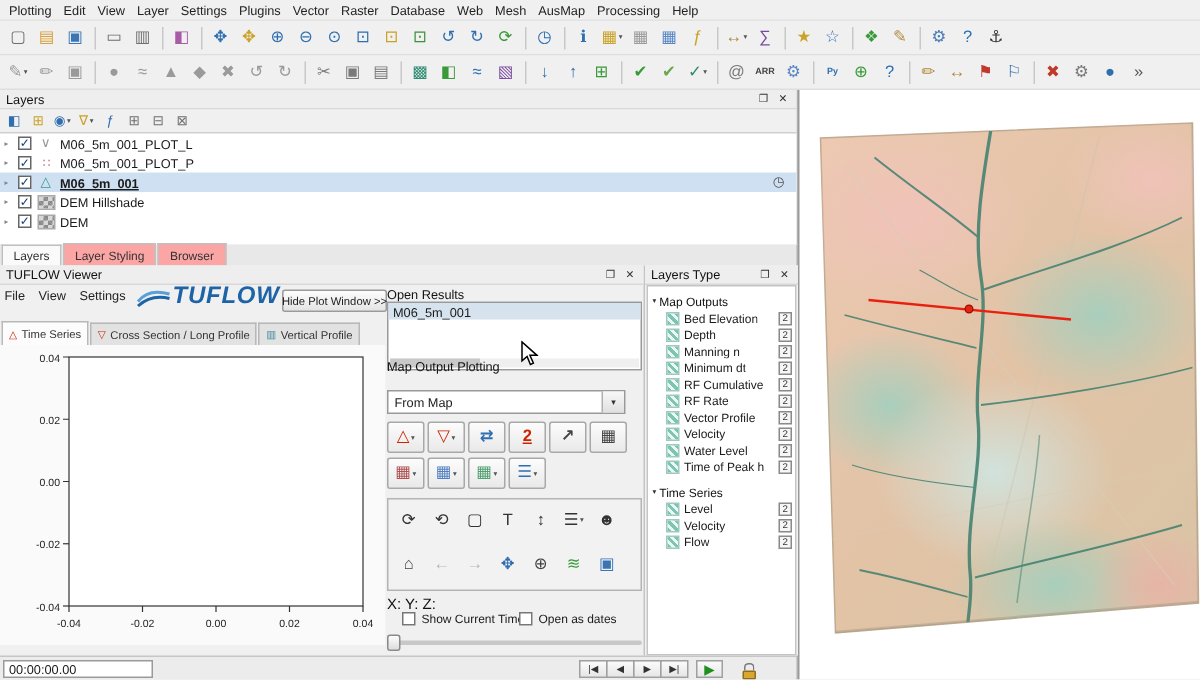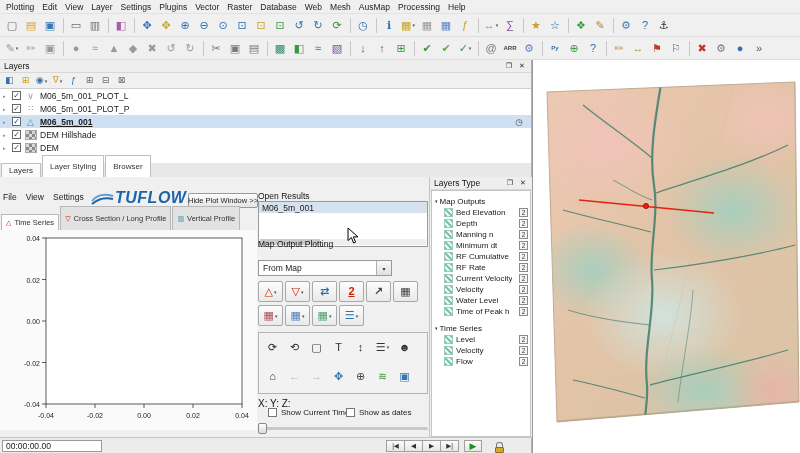--- a/index.html
+++ b/index.html
@@ -36,46 +36,46 @@
 .lcheck{width:9px;height:9px;border:1px solid #666;background:#fff;font-size:8px;line-height:7px;text-align:center;color:#10407c}
 .licon{width:13px;text-align:center;font-size:9px}
 .line-ic{color:#9a9a9a}
 .point-ic{color:#c06060;font-size:8px;letter-spacing:-1px}
 .mesh-ic{color:#3a9a8a}
 .raster-ic{width:12px;height:10px;margin-left:1px;background:linear-gradient(45deg,#8a8a8a 25%,transparent 25%,transparent 75%,#8a8a8a 75%),linear-gradient(45deg,#8a8a8a 25%,#d8d8d8 25%,#d8d8d8 75%,#8a8a8a 75%);background-size:6px 6px;background-position:0 0,3px 3px;border:1px solid #aaa}
 .temporal{margin-left:auto;margin-right:8px;color:#555;font-size:9px}
 
 
 #dock-tabs{position:absolute;left:0;top:163px;width:532px;height:14px;background:#e8e8e8;display:flex;align-items:flex-end;padding-left:1px;border-right:1px solid #b0b0b0}
-.dtab{height:22px;padding:0 7px;font-size:8px;display:flex;align-items:center;background:#ffffff;border:1px solid #c0c0c0;border-bottom:none;margin-right:1px;color:#333}
+.dtab{height:15px;padding:0 7px;font-size:8px;display:flex;align-items:center;background:#fca5a5;border:1px solid #c0c0c0;border-bottom:none;margin-right:1px;color:#333}
 .dtab.active{background:#fafafa;height:14px}
 
 
 #tuflow-panel{position:absolute;left:0;top:177px;width:430px;height:260px;background:#f0f0f0;border-right:1px solid #c4c4c4}
 #tv-menu{position:absolute;left:3px;top:15px;display:flex;gap:9px;font-size:8.5px;color:#222}
 #tv-logo{position:absolute;left:90px;top:12px;display:flex;align-items:center;gap:1px}
 .logo-text{font-size:16px;font-weight:bold;font-style:italic;color:#1d63a8;letter-spacing:.5px}
 #hide-plot-btn{position:absolute;left:188px;top:16px;width:70px;height:15px;background:linear-gradient(#fdfdfd,#e4e4e4);border:1px solid #9a9a9a;border-radius:2px;font-size:7.5px;display:flex;align-items:center;justify-content:center;color:#222;white-space:nowrap}
 #plot-tabs{position:absolute;left:1px;top:37px;display:flex;align-items:flex-end;height:16px}
-.ptab{height:24px;display:flex;align-items:center;gap:3px;padding:0 4px;font-size:7.5px;background:#e2e2e2;border:1px solid #b8b8b8;border-bottom:none;margin-right:1px;color:#333;white-space:nowrap}
+.ptab{height:15px;display:flex;align-items:center;gap:3px;padding:0 4px;font-size:7.5px;background:#e2e2e2;border:1px solid #b8b8b8;border-bottom:none;margin-right:1px;color:#333;white-space:nowrap}
 .ptab.active{background:#fcfcfc;height:16px}
 .picon{font-size:7px}
 #plot-svg{position:absolute;left:0;top:53px}
 
 .sec-label{position:absolute;font-size:8.5px;color:#111;white-space:nowrap}
 #open-results-label{left:258px;top:14px}
 #map-output-label{left:258px;top:62px}
 #coords-label{left:258px;top:221px;font-size:10px}
 #open-results-list{position:absolute;left:258px;top:24px;width:170px;height:46px;background:#fff;border:1px solid #9a9a9a}
 .or-item{height:11px;display:flex;align-items:center;padding-left:3px;font-size:8.5px}
 .or-item.selected{background:#d6e2ee}
 .or-hscroll{position:absolute;left:1px;bottom:1px;width:166px;height:6px;background:#efefef}
 .or-thumb{width:60px;height:6px;background:#c9c9c9}
 #cursor{position:absolute;left:347px;top:50px;width:12px;height:18px;pointer-events:none}
-#map-output-combo{position:absolute;left:258px;top:83px;width:134px;height:16px;background:#fff;border:1px solid #999;display:flex;align-items:center}
+#map-output-combo{position:absolute;left:258px;top:83px;width:159px;height:16px;background:#fff;border:1px solid #999;display:flex;align-items:center}
 .combo-text{flex:1;padding-left:4px;font-size:8.5px}
 .combo-arrow{width:15px;height:100%;background:linear-gradient(#f8f8f8,#e0e0e0);border-left:1px solid #b0b0b0;display:flex;align-items:center;justify-content:center;font-size:6px;color:#333}
 #btn-row-a{position:absolute;left:258px;top:104px;display:flex}
 #btn-row-b{position:absolute;left:258px;top:128px;display:flex}
 .tfbtn{min-width:25px;height:21px;background:linear-gradient(#fcfcfc,#e9e9e9);border:1px solid #a8a8a8;border-radius:2px;display:flex;align-items:center;justify-content:center;margin-right:2px;padding:0 2px}
 .tfbtn .tglyph{font-size:11px;font-weight:bold}
 #btn-frame{position:absolute;left:258px;top:155px;width:170px;height:62px;border:1px solid #b4b4b4;background:#f2f2f2}
 .frow{position:absolute;left:3px;display:flex}
 #btn-row-c{top:4px}
 #btn-row-d{top:33px}
@@ -438,20 +438,27 @@
       </div>
   </div>
 
   <div id="dock-tabs">
       <div class="dtab active">Layers</div>
       <div class="dtab">Layer Styling</div>
       <div class="dtab">Browser</div>
     </div>
 
   <div id="tuflow-panel">
+    <div class="panel-header">
+      <span>TUFLOW Viewer</span>
+      <span class="hbtns">
+        <span class="hbtn">❐</span>
+        <span class="hbtn">✕</span>
+      </span>
+    </div>
 
     <div id="tv-menu">
         <span class="tv-menu-item">File</span>
         <span class="tv-menu-item">View</span>
         <span class="tv-menu-item">Settings</span>
       </div>
     <div id="tv-logo">
       <svg width="24" height="16">
         <path d="M2,11 Q9,2 23,6" stroke="#5aa0d8" stroke-width="2" fill="none"></path>
         <path d="M2,14 Q11,6 23,9" stroke="#1d63a8" stroke-width="2" fill="none"></path>
@@ -611,21 +618,21 @@
         </div>
     </div>
 
     <div class="sec-label" id="coords-label">X:    Y:    Z:</div>
     <div class="cbrow" id="cb1">
       <span class="cbox"></span>
       <span>Show Current Time</span>
     </div>
     <div class="cbrow" id="cb2">
       <span class="cbox"></span>
-      <span>Show as dates</span>
+      <span>Open as dates</span>
     </div>
     <div id="time-slider">
       <div class="sl-track"></div>
       <div class="sl-handle"></div>
     </div>
   </div>
 
   <div id="result-panel">
     <div class="panel-header">
       <span>Layers Type</span>
@@ -664,21 +671,21 @@
           <span class="rt-label">RF Cumulative</span>
           <span class="rt-badge">2</span>
         </div>
         <div class="rt-item">
           <span class="rt-icon"></span>
           <span class="rt-label">RF Rate</span>
           <span class="rt-badge">2</span>
         </div>
         <div class="rt-item">
           <span class="rt-icon"></span>
-          <span class="rt-label">Current Velocity</span>
+          <span class="rt-label">Vector Profile</span>
           <span class="rt-badge">2</span>
         </div>
         <div class="rt-item">
           <span class="rt-icon"></span>
           <span class="rt-label">Velocity</span>
           <span class="rt-badge">2</span>
         </div>
         <div class="rt-item">
           <span class="rt-icon"></span>
           <span class="rt-label">Water Level</span>

